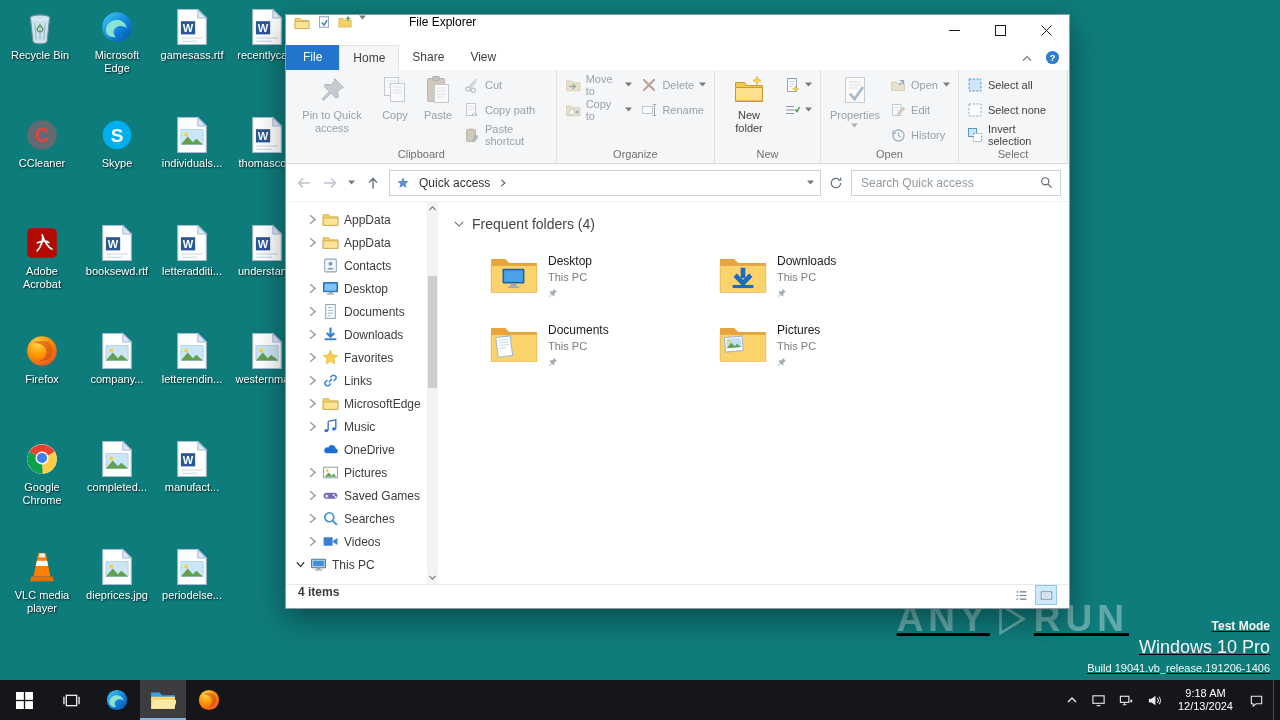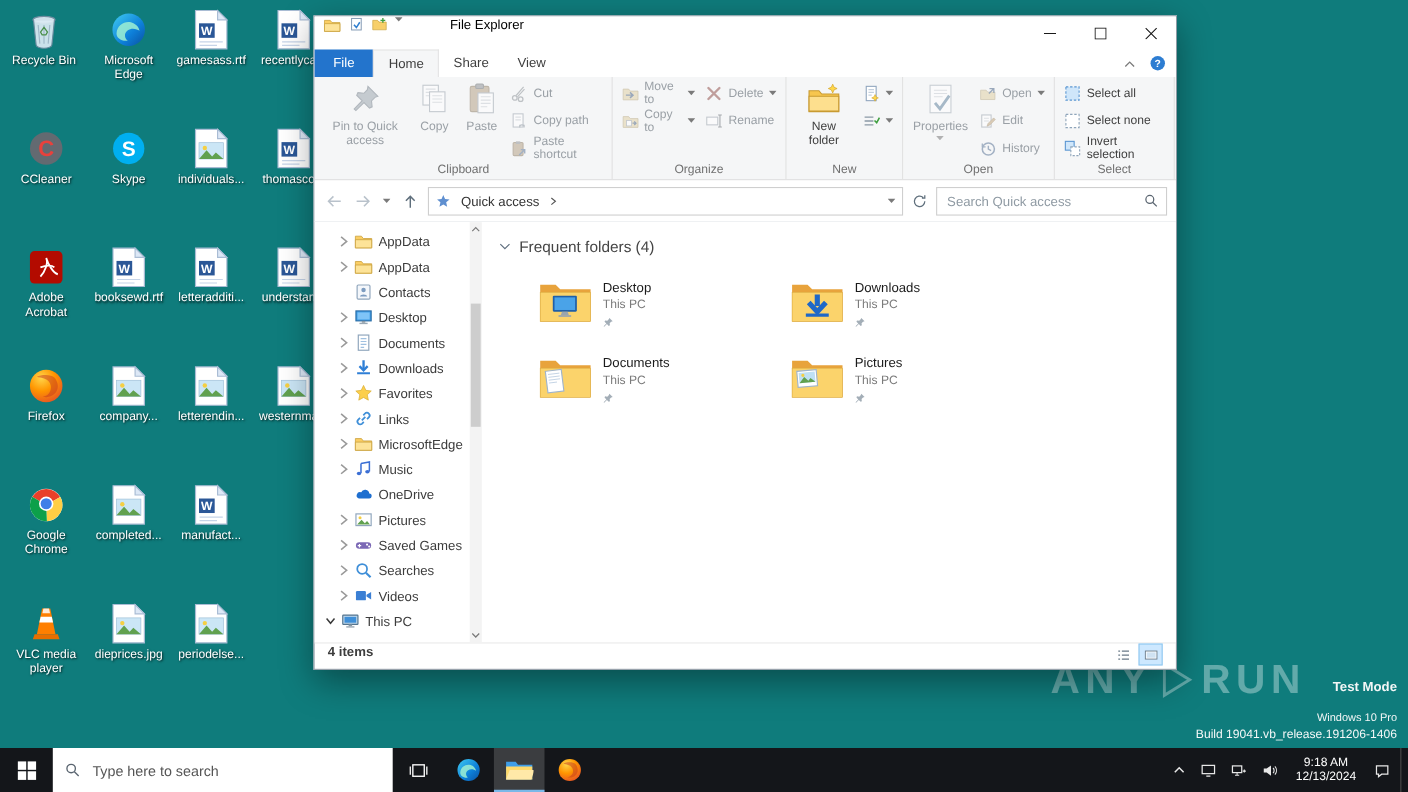--- a/index.html
+++ b/index.html
@@ -14,27 +14,27 @@
   .i17{width:17px;height:17px}.i24{width:26px;height:26px}.i32{width:32px;height:32px}
   .caret{width:7px;height:5px}.caret8{width:7px;height:5px}
 
   
   .desktop-icon{position:absolute;width:72px;display:flex;flex-direction:column;align-items:center;gap:3px;z-index:1;}
   .desktop-icon .dic{width:38px;height:38px;}
   .desktop-icon .lbl{color:#fff;font-size:11px;line-height:13px;text-align:center;max-width:72px;
     text-shadow:1px 1px 2px rgba(0,0,0,.8);word-wrap:break-word;}
 
   
-  .watermark{position:absolute;right:10px;bottom:46px;z-index:2;display:flex;flex-direction:column;align-items:flex-end;}
+  .watermark{position:absolute;right:10px;bottom:46px;z-index:2;display:flex;flex-direction:column;align-items:flex-end;text-decoration:underline;}
   .wm-row{display:flex;align-items:center;gap:10px;}
   .wm-brand{display:flex;align-items:center;gap:7px;color:rgba(235,245,245,.38);font-weight:bold;font-size:37px;letter-spacing:5px;}
   .wm-tri{width:30px;height:34px;}
   .wm-side{display:flex;flex-direction:column;align-items:flex-end;color:#f2f6f6;}
   .wm-mode{font-size:12px;font-weight:bold;margin-top:40px;}
-  .wm-os{font-size:10px;margin-top:16px;}
+  .wm-os{font-size:18px;margin-top:4px;}
   .wm-build{font-size:11px;color:#f4f8f8;margin-top:4px;}
 
   
   .window{position:absolute;left:285px;top:14px;width:783px;height:593px;background:#fff;
     border:1px solid #8f9aa5;box-shadow:0 10px 30px rgba(0,0,0,.4);display:flex;flex-direction:column;z-index:5;}
   .titlebar{height:30px;display:flex;align-items:flex-start;background:#fff;padding-left:8px;gap:7px;flex:none;}
   .title-text{font-size:12px;color:#000;margin-left:36px;}
   .caption-buttons{margin-left:auto;display:flex;height:100%;}
   .cap-btn{width:46px;display:flex;align-items:center;justify-content:center;}
 
@@ -1150,29 +1150,20 @@
     <div class="tb-btn start">
         <span class="ic i17">
           <svg viewBox="0 0 18 18" xmlns="http://www.w3.org/2000/svg">
             <rect x="0" y="0" width="8.3" height="8.3" fill="#fff"></rect>
             <rect x="9.7" y="0" width="8.3" height="8.3" fill="#fff"></rect>
             <rect x="0" y="9.7" width="8.3" height="8.3" fill="#fff"></rect>
             <rect x="9.7" y="9.7" width="8.3" height="8.3" fill="#fff"></rect>
           </svg>
         </span>
       </div>
-    <div class="tb-search">
-      <span class="ic i14">
-          <svg viewBox="0 0 16 16" xmlns="http://www.w3.org/2000/svg">
-            <circle cx="6.5" cy="6.5" r="4.4" fill="none" stroke="#5a6570" stroke-width="1.4"></circle>
-            <path d="M9.9 9.9l4.4 4.4" stroke="#5a6570" stroke-width="1.4"></path>
-          </svg>
-        </span>
-      <input placeholder="Type here to search" style="">
-    </div>
     <div class="tb-btn">
         <span class="ic i17">
           <svg viewBox="0 0 18 18" xmlns="http://www.w3.org/2000/svg">
             <rect x="3.5" y="3.5" width="11" height="11" fill="none" stroke="#fff" stroke-width="1.3"></rect>
             <path d="M1 5v8M17 5v8" stroke="#fff" stroke-width="1.3"></path>
           </svg>
         </span>
       </div>
     <div class="tb-btn">
         <span class="ic i24">

